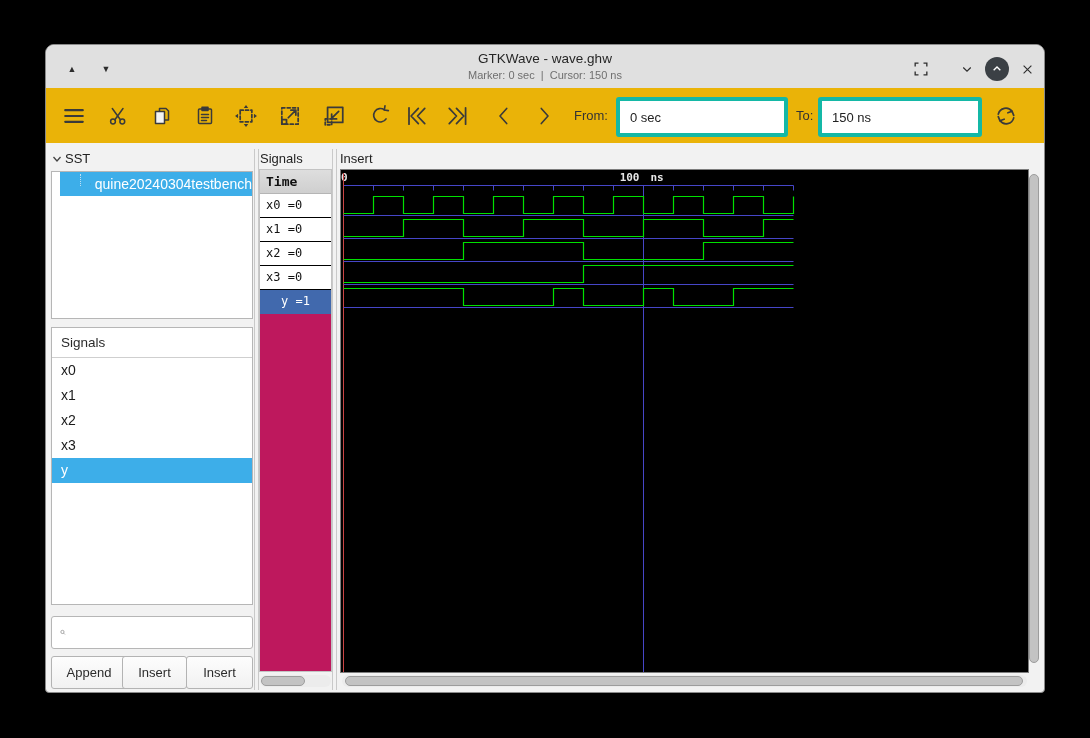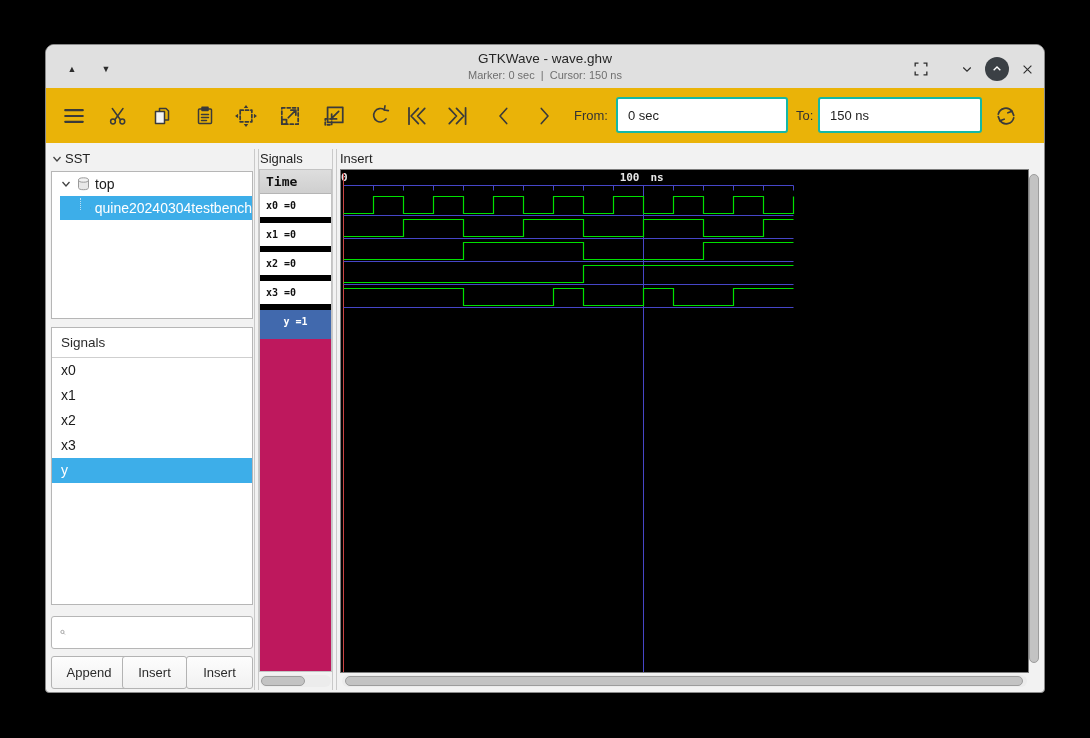--- a/index.html
+++ b/index.html
@@ -15,21 +15,21 @@
   .tb-btn{position:absolute;top:10px;width:28px;height:28px;background:transparent;border:none;
     display:flex;align-items:center;justify-content:center;color:#2e2e2e;cursor:default;padding:0;}
   .tri{font-size:9px;color:#2c2c2c;line-height:1;}
   .circle-btn{background:#3b4045;border-radius:50%;width:24px;height:24px;top:12px;}
   
   .toolbar{position:absolute;left:0;top:43px;width:100%;height:55px;background:#eab308;}
   .tool-btn{position:absolute;top:12px;width:32px;height:32px;background:transparent;border:none;
     padding:0;display:flex;align-items:center;justify-content:center;cursor:default;}
   .tool-btn svg{stroke:#3a3a3a;fill:none;stroke-width:1.5;stroke-linecap:round;stroke-linejoin:round;}
   .field-label{position:absolute;top:20px;font-size:13px;color:#333;}
-  .text-input{position:absolute;top:9px;height:36px;border:2px solid #14b8a6;border-radius:3px;
+  .text-input{position:absolute;top:9px;height:36px;border:4px solid #14b8a6;border-radius:3px;
     background:#fff;font-size:13px;color:#222;padding:16px 10px;box-sizing:border-box;
     font-family:"Liberation Sans",sans-serif;}
   
   .sst-header{position:absolute;left:5px;top:106px;font-size:13px;color:#222;display:flex;align-items:center;gap:2px;}
   .box{position:absolute;background:#fff;border:1px solid #b6b6b6;box-sizing:border-box;}
   .tree-row{height:24px;display:flex;align-items:center;font-size:14px;color:#1a1a1a;gap:4px;padding-left:8px;}
   .tree-row.sel{background:#3daee9;color:#fff;padding-left:20px;margin-left:8px;}
   .guide{width:9px;height:11px;border-left:1px dotted #bfe0f5;border-bottom:1px dotted #bfe0f5;margin-top:-9px;}
   .list-hdr{height:29px;line-height:29px;padding-left:9px;font-size:13.5px;color:#2a2a2a;border-bottom:1px solid #cfcfcf;}
   .list-row{height:25px;line-height:25px;padding-left:9px;font-size:14px;color:#1a1a1a;}
@@ -38,22 +38,22 @@
     border:1px solid #b6b6b6;border-radius:3px;box-sizing:border-box;display:flex;align-items:center;}
   .search-wrap input{border:none;outline:none;flex:1;font-size:13px;font-family:"Liberation Sans",sans-serif;background:transparent;}
   .btn{position:absolute;top:611px;height:33px;background:linear-gradient(#fdfdfd,#f1f1f1);
     border:1px solid #b3b3b3;border-radius:3px;font-size:13px;color:#2b2b2b;
     font-family:"Liberation Sans",sans-serif;}
   .splitter{position:absolute;top:104px;bottom:2px;width:5px;border-left:1px solid #c9c9c9;border-right:1px solid #c9c9c9;box-sizing:border-box;}
   .frame-label{position:absolute;top:106px;font-size:13px;color:#222;}
   .mono-hdr{height:23px;line-height:23px;background:linear-gradient(#dedede,#cfcfcf);
     border-bottom:1px solid #b5b5b5;font-family:"DejaVu Sans Mono",monospace;font-size:13px;
     font-weight:bold;color:#111;padding-left:6px;}
-  .mono-row{height:23px;line-height:23px;font-family:"DejaVu Sans Mono",monospace;font-size:10px;
-    color:#111;padding-left:6px;border-bottom:6px solid #000000;background:#fff;font-weight:bold;}
+  .mono-row{height:23px;line-height:23px;font-family:"DejaVu Sans Mono",monospace;font-size:12px;
+    color:#111;padding-left:6px;border-bottom:1px solid #000000;background:#fff;}
   .mono-row.sel{background:#4169ad;color:#fff;border-bottom-color:#4169ad;}
   .canvas-wrap{position:absolute;left:294px;top:124px;width:687px;height:502px;background:#000;border:1px solid #7d7d7d;}
   svg text{font-family:"DejaVu Sans Mono",monospace;font-weight:bold;}
   .sb-track-h{position:absolute;height:12px;background:#ececec;border-radius:6px;}
   .sb-thumb{position:absolute;background:#c3c3c3;border:1px solid #9d9d9d;border-radius:6px;box-sizing:border-box;}
 </style>
 </head>
 <body>
 
 <div class="window">
@@ -181,30 +181,20 @@
   </div>
 
   <div class="sst-header">
     <svg width="12" height="12" viewBox="0 0 12 12">
       <path d="M2.5 4l3.5 4 3.5-4" stroke="#444" fill="none" stroke-width="1.3"></path>
     </svg>
     <span>SST</span>
   </div>
 
   <div class="box" style="left:5px;top:126px;width:202px;height:148px">
-    <div class="tree-row">
-      <svg width="12" height="12" viewBox="0 0 12 12">
-        <path d="M2.5 4l3.5 4 3.5-4" stroke="#444" fill="none" stroke-width="1.3"></path>
-      </svg>
-      <svg width="15" height="16" viewBox="0 0 15 16">
-        <path d="M2.5 4v7.5a5 2.2 0 0 0 10 0V4" fill="#e8e8e8" stroke="#9a9a9a" stroke-width="1"></path>
-        <ellipse cx="7.5" cy="4" rx="5" ry="2.2" fill="#f2f2f2" stroke="#9a9a9a" stroke-width="1"></ellipse>
-      </svg>
-      <span>top</span>
-    </div>
     <div class="tree-row sel" style="white-space:nowrap;overflow:hidden">
       <span class="guide"></span>
       <svg width="12" height="12" viewBox="0 0 12 12">
         <path d="M4 2.5l4 3.5-4 3.5" stroke="#fff" fill="none" stroke-width="1.3"></path>
       </svg>
       <svg width="16" height="16" viewBox="0 0 16 16">
         <circle cx="8.2" cy="6.8" r="5.2" fill="#7cc87e" stroke="#3b79b8" stroke-width="1"></circle>
         <path d="M3.2 6.8h10M8.2 1.7a7.2 7.2 0 0 1 0 10.2M8.2 1.7a7.2 7.2 0 0 0 0 10.2" stroke="#3b79b8" fill="none" stroke-width="0.8"></path>
         <path d="M3.2 9.6l4.4 1.5-2.7 3.2-2.1-1.5z" fill="#d23b3b" stroke="#8a1f1f" stroke-width="0.6"></path>
       </svg>

